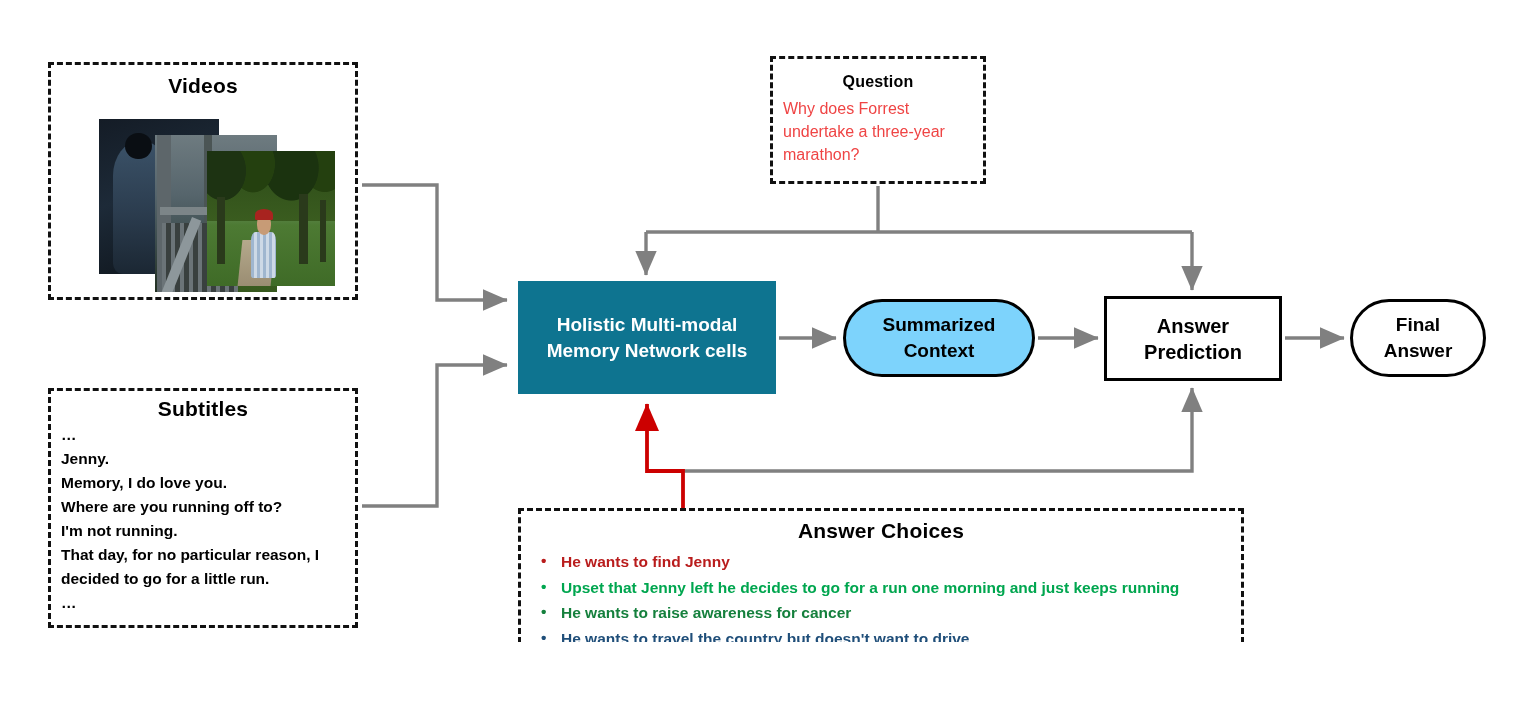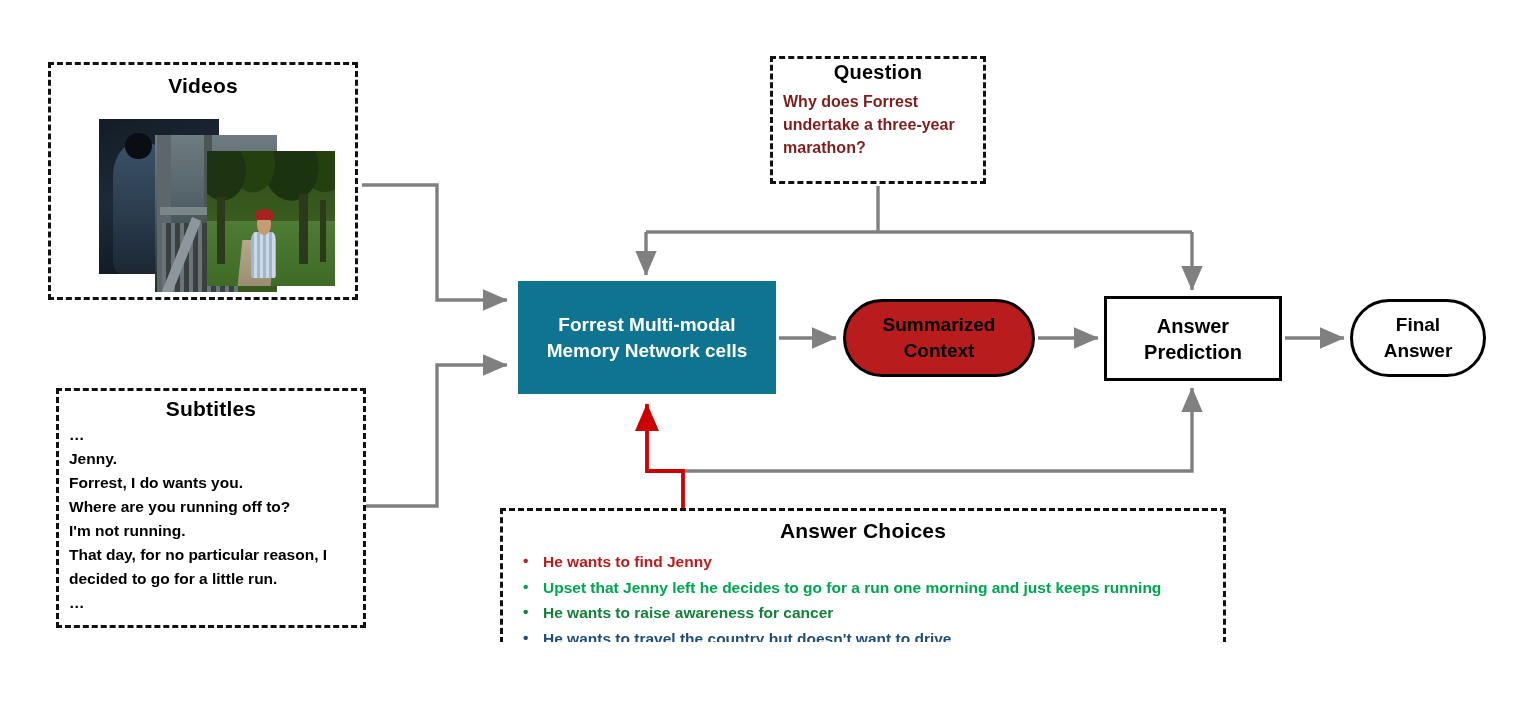--- a/index.html
+++ b/index.html
@@ -110,45 +110,45 @@
   .f3-head {
     position:absolute; left:39%; top:46%; width:11%; height:16%;
     background:#c79b76; border-radius:46%;
   }
   .f3-cap {
     position:absolute; left:37.5%; top:43%; width:14%; height:8%;
     background:#a8231f; border-radius: 50% 50% 10% 10%;
   }
 
   
-  #subs-box { left: 56px; top: 388px; width: 310px; height: 240px; }
+  #subs-box { left: 48px; top: 388px; width: 310px; height: 240px; }
   #subs-title { font-size: 21px; margin-top: 6px; }
   #subs-lines {
     margin: 2px 0 0 10px;
     font-size: 15.5px;
     font-weight: bold;
     line-height: 24px;
     color: #000;
   }
   #subs-lines div { white-space: nowrap; }
 
   
   #question-box { left: 770px; top: 56px; width: 216px; height: 128px; }
-  #question-title { font-size: 20px; margin-top: 2px; }
+  #question-title { font-size: 16px; margin-top: 14px; }
   #question-text {
     margin: 6px 0 0 10px;
     font-size: 16px;
-    font-weight: bold;
+    font-weight: normal;
     line-height: 23px;
-    color: #7f1d1d;
+    color: #ef4444;
     width: 180px;
   }
 
   
-  #choices-box { left: 500px; top: 508px; width: 726px; height: 172px; }
+  #choices-box { left: 518px; top: 508px; width: 726px; height: 172px; }
   #choices-title { font-size: 21px; margin-top: 8px; }
   #choices-list {
     list-style: none;
     margin: 6px 0 0 0;
     padding: 0 0 0 18px;
     font-size: 15.5px;
     font-weight: bold;
     line-height: 25.5px;
   }
   #choices-list li { white-space: nowrap; position: relative; padding-left: 22px; }
@@ -172,21 +172,21 @@
   }
   #hmmn-node {
     left: 518px; top: 281px; width: 258px; height: 113px;
     background: #0E7490;
     color: #ffffff;
     font-size: 19px;
     border: 0;
   }
   #summary-node {
     left: 843px; top: 299px; width: 192px; height: 78px;
-    background: #b91c1c; color: #000; font-size: 19px;
+    background: #7dd3fc; color: #000; font-size: 19px;
     border: 3px solid #000; border-radius: 40px;
   }
   #answer-pred-node {
     left: 1104px; top: 296px; width: 178px; height: 85px;
     background: #ffffff; color: #000; font-size: 20px;
     border: 3px solid #000; border-radius: 0;
   }
   #final-node {
     left: 1350px; top: 299px; width: 136px; height: 78px;
     background: #ffffff; color: #000; font-size: 19px;
@@ -274,21 +274,21 @@
       </div>
 
     </div>
   </div>
 
   <div class="dashed-box" id="subs-box">
     <div class="box-title" id="subs-title">Subtitles</div>
     <div id="subs-lines">
       <div>…</div>
       <div>Jenny.</div>
-      <div>Forrest, I do wants you.</div>
+      <div>Memory, I do love you.</div>
       <div>Where are you running off to?</div>
       <div>I'm not running.</div>
       <div>That day, for no particular reason, I</div>
       <div>decided to go for a little run.</div>
       <div>…</div>
     </div>
   </div>
 
   <div class="dashed-box" id="question-box">
     <div class="box-title" id="question-title">Question</div>
@@ -300,21 +300,21 @@
     <ul id="choices-list">
       <li style="color: #b91c1c;">He wants to find Jenny</li>
       <li style="color: rgb(0, 166, 79);">Upset that Jenny left he decides to go for a run one morning and just keeps running</li>
       <li style="color: #15803d;">He wants to raise awareness for cancer</li>
       <li style="color: rgb(31, 78, 121); text-decoration: underline;">He wants to travel the country but doesn't want to drive</li>
     </ul>
   </div>
 
   <div class="node" id="hmmn-node" style="background: rgb(14, 116, 144);">
     <div>
-      <div>Forrest Multi-modal</div>
+      <div>Holistic Multi-modal</div>
       <div>Memory Network cells</div>
     </div>
   </div>
 
   <div class="node" id="summary-node">
     <div>
       <div>Summarized</div>
       <div>Context</div>
     </div>
   </div>

